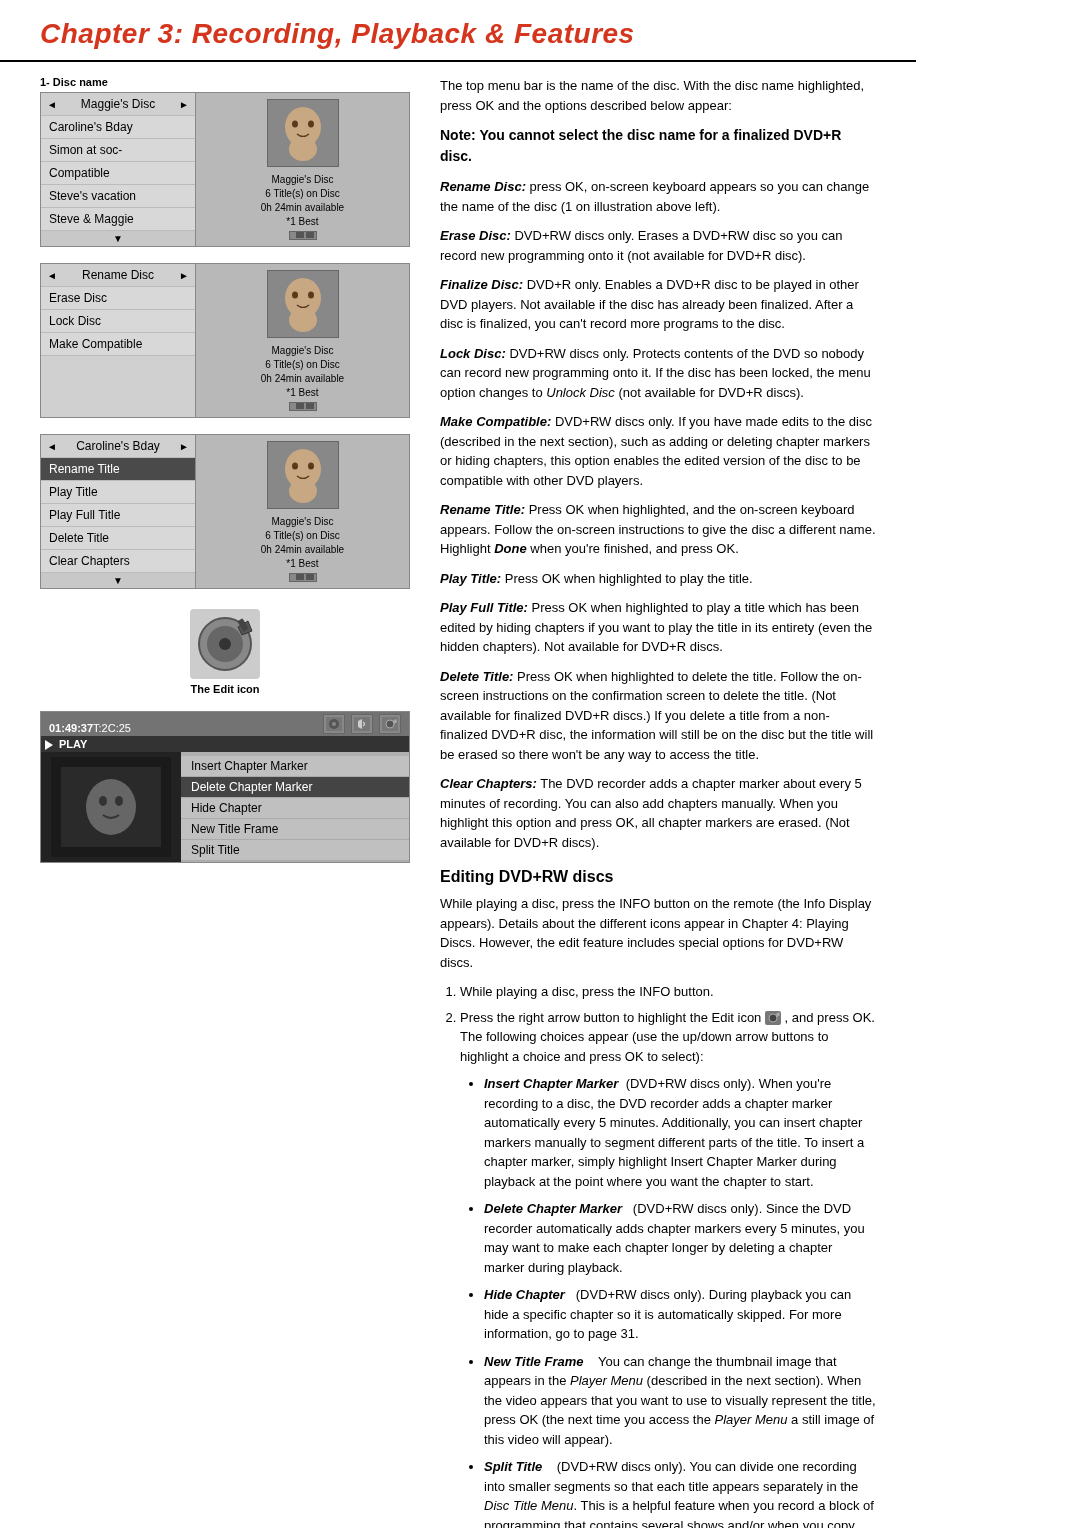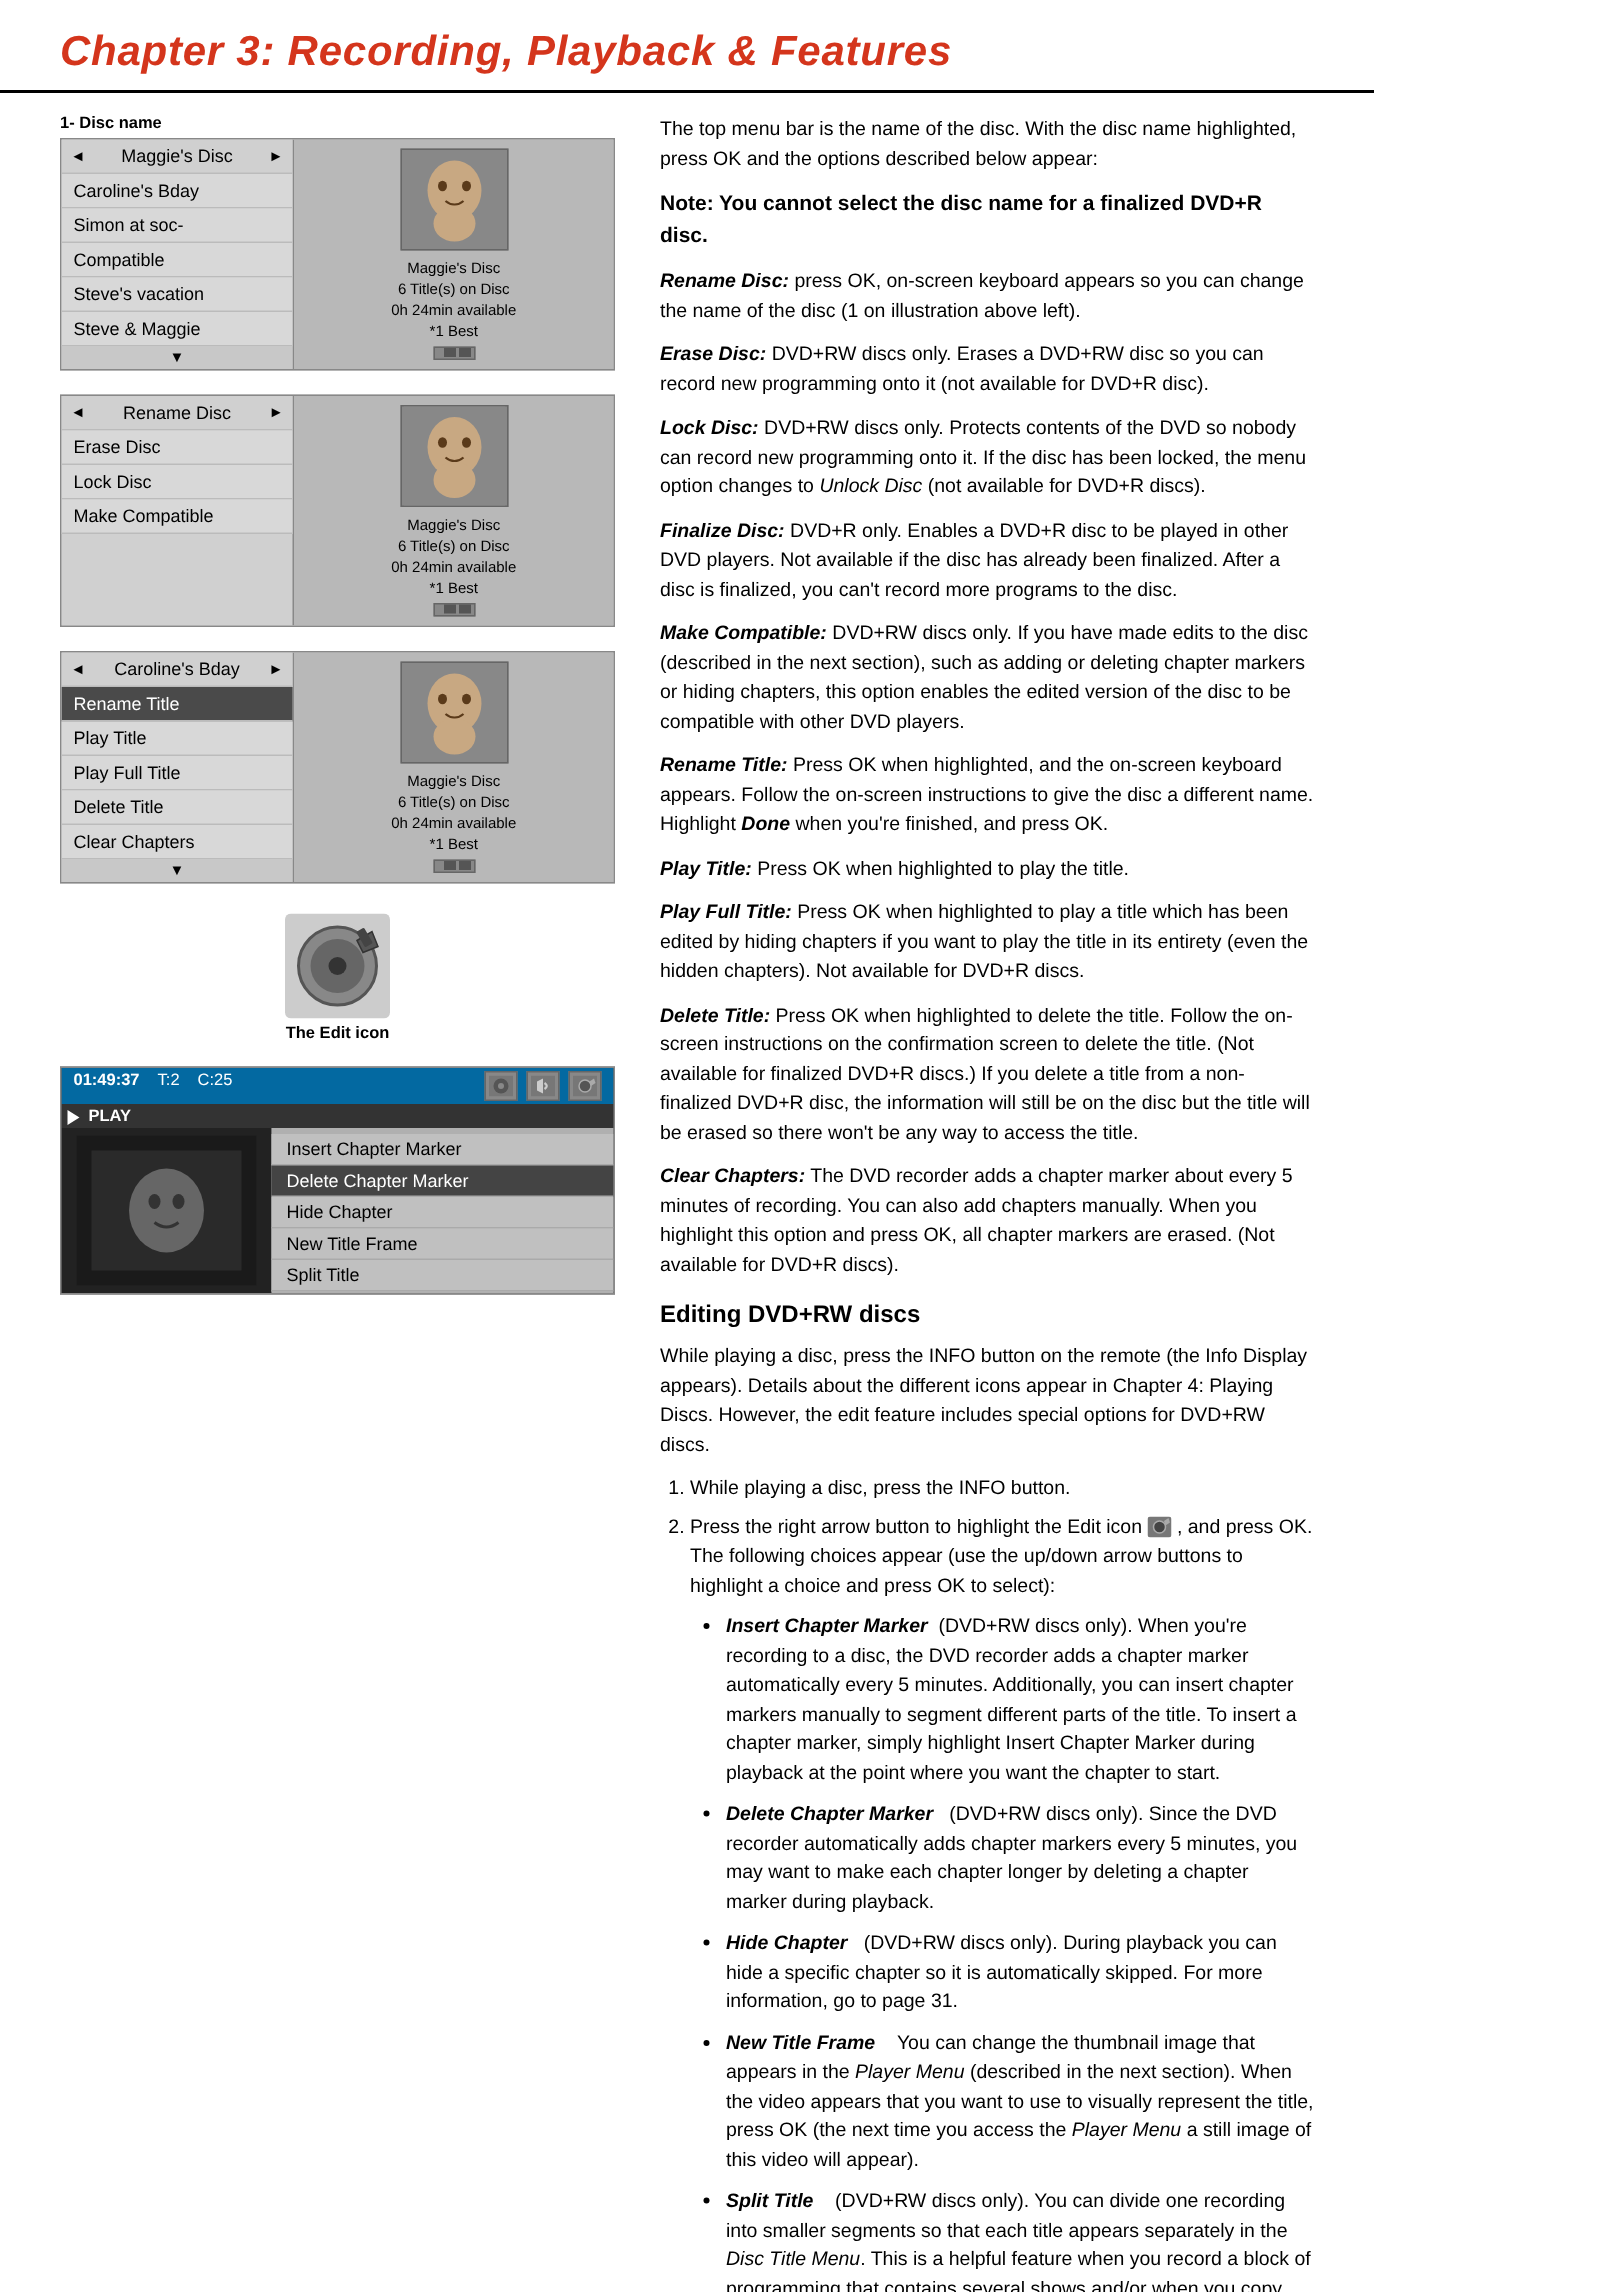--- a/index.html
+++ b/index.html
@@ -192,27 +192,26 @@
     
     .playback-panel {
       border: 1px solid #888;
       background: #555;
       margin-bottom: 12px;
       padding: 0;
       overflow: hidden;
     }
 
     .playback-top-bar {
-      background: #0369a1;
+      background: #737373;
       color: #fff;
       font-size: 11px;
       display: flex;
-      align-items: flex-start;
+      align-items: flex-end;
       padding: 2px 8px;
-      gap: 12px;
     }
 
     .play-triangle {
       width: 0;
       height: 0;
       border-top: 5px solid transparent;
       border-bottom: 5px solid transparent;
       border-left: 8px solid #fff;
       display: inline-block;
     }
@@ -557,29 +556,29 @@
         <span class="italic-bold">Rename Disc:</span>
         <span>press OK, on-screen keyboard appears so you can change the name of the disc (1 on illustration above left).</span>
       </p>
 
       <p>
         <span class="italic-bold">Erase Disc:</span>
         <span>DVD+RW discs only. Erases a DVD+RW disc so you can record new programming onto it (not available for DVD+R disc).</span>
       </p>
 
       <p>
+        <span class="italic-bold">Finalize Disc:</span>
+        <span>DVD+R only. Enables a DVD+R disc to be played in other DVD players. Not available if the disc has already been finalized. After a disc is finalized, you can't record more programs to the disc.</span>
+      </p>
+
+      <p>
         <span class="italic-bold">Lock Disc:</span>
         <span> DVD+RW discs only. Protects contents of the DVD so nobody can record new programming onto it. If the disc has been locked, the menu option changes to </span>
         <span class="italic-text">Unlock Disc</span>
         <span> (not available for DVD+R discs).</span>
-      </p>
-
-      <p>
-        <span class="italic-bold">Finalize Disc:</span>
-        <span>DVD+R only. Enables a DVD+R disc to be played in other DVD players. Not available if the disc has already been finalized. After a disc is finalized, you can't record more programs to the disc.</span>
       </p>
 
       <p>
         <span class="italic-bold">Make Compatible:</span>
         <span>DVD+RW discs only. If you have made edits to the disc (described in the next section), such as adding or deleting chapter markers or hiding chapters, this option enables the edited version of the disc to be compatible with other DVD players.</span>
       </p>
 
 
       <p>
         <span class="italic-bold">Rename Title:</span>

